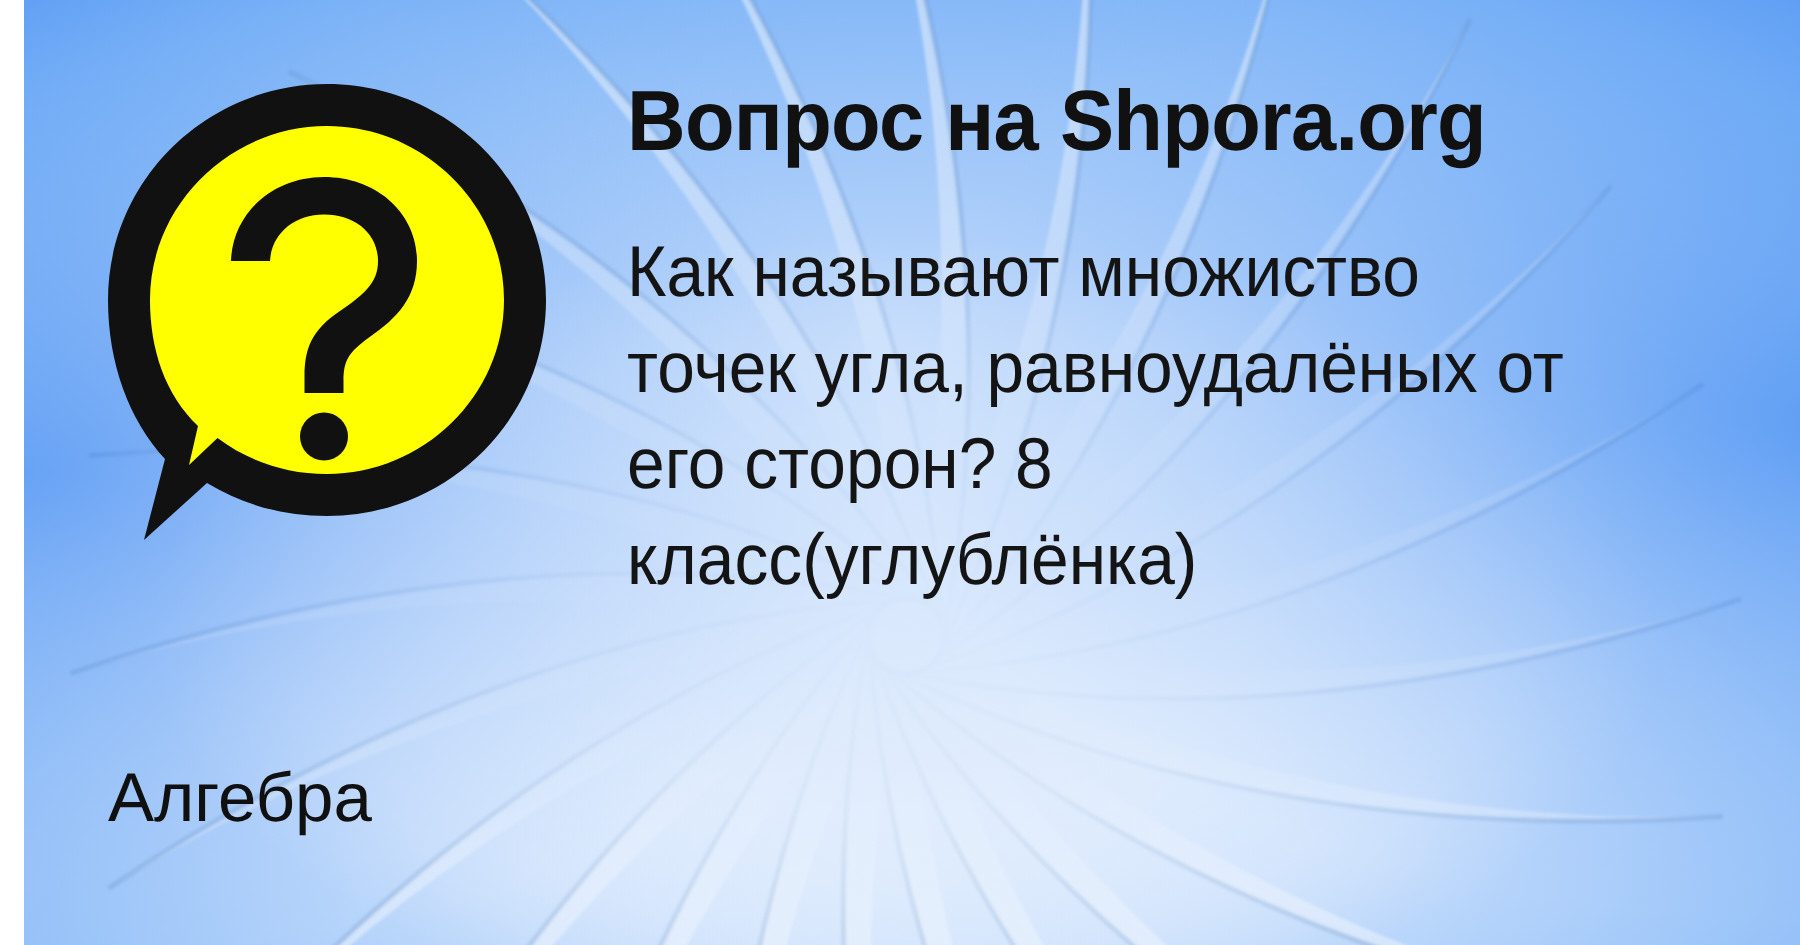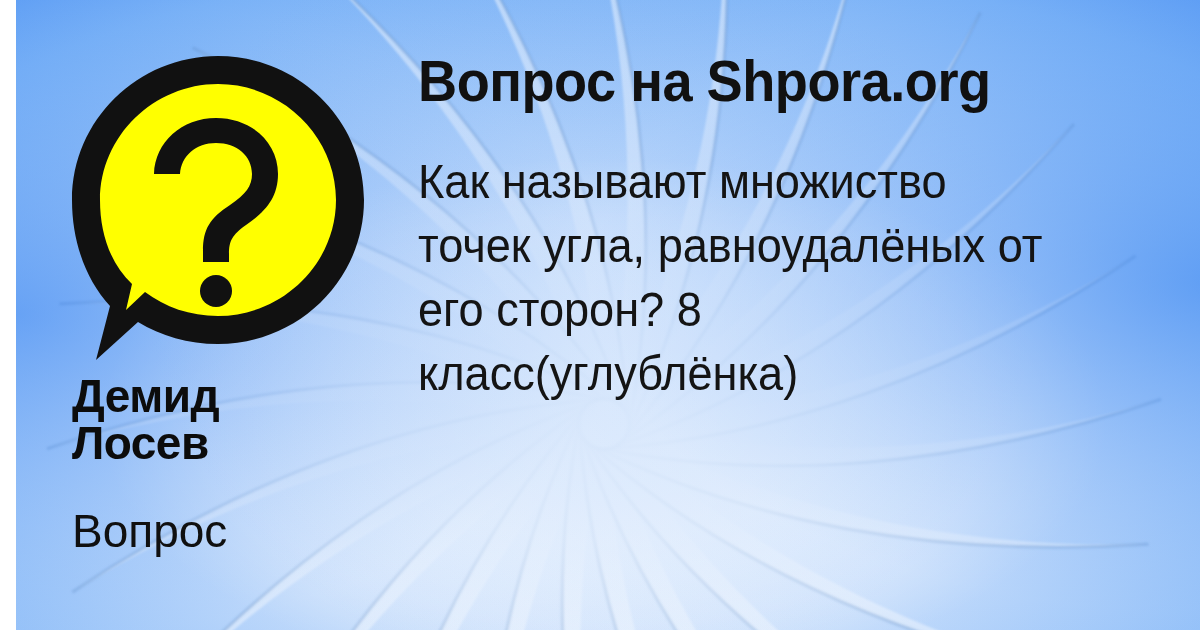--- a/index.html
+++ b/index.html
@@ -257,20 +257,16 @@
 
   <div id="title">Вопрос на Shpora.org</div>
 
   <div id="question">
     <div>Как называют множиство</div>
     <div>точек угла, равноудалёных от</div>
     <div>его сторон? 8</div>
     <div>класс(углублёнка)</div>
   </div>
 
-  <div id="author-name">
-    <div>Демид</div>
-    <div>Лосев</div>
-  </div>
-  <div id="author-subject">Вопрос</div>
+  <div id="author-subject">Алгебра</div>
 
 
 </div>
 
 </body></html>

